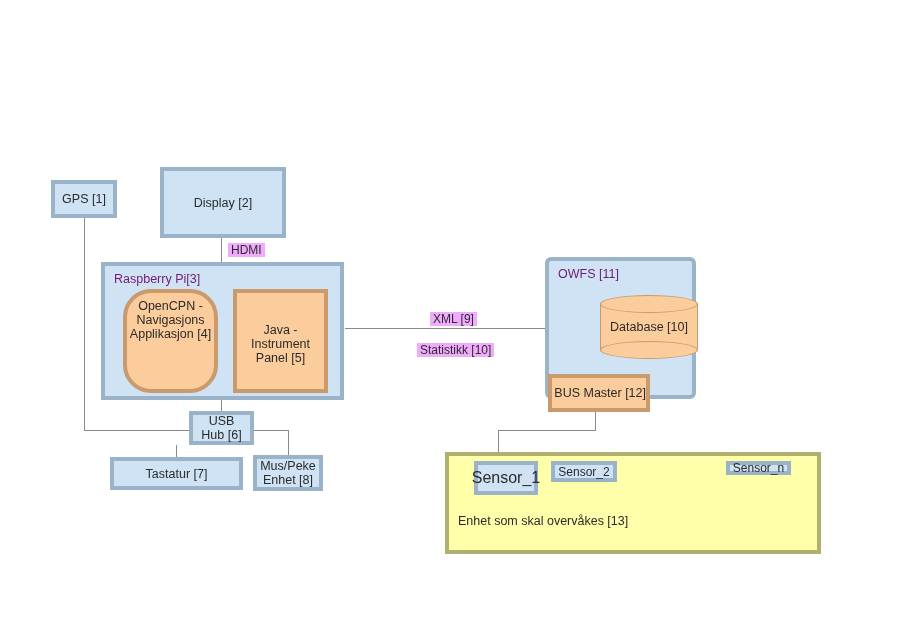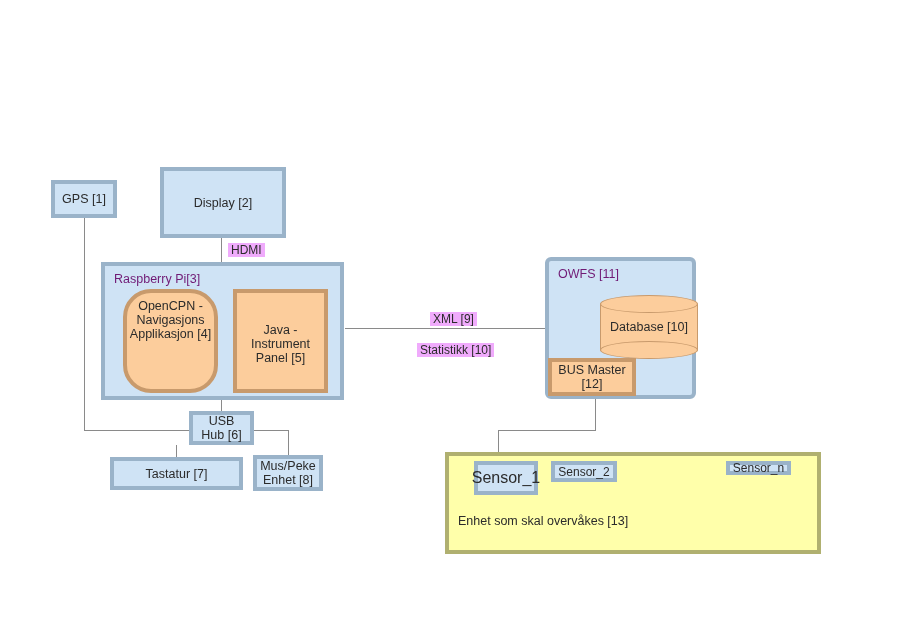--- a/index.html
+++ b/index.html
@@ -176,21 +176,21 @@
 
     
     <div class="cylinder" style="left:51px; top:26px; width:98px; height:64px;margin-top:8px;">
       <div class="cyl-body"></div>
       <div class="cyl-bottom"></div>
       <div class="cyl-top"></div>
       <div class="cyl-label">Database [10]</div>
     </div>
 
     
-    <div class="node orange" style="left:-1px; top:97px; width:88px; height:38px;justify-content:flex-end;">
+    <div class="node orange" style="left:-1px; top:113px; width:102px; height:38px;justify-content:flex-end;">
       <span>BUS Master [12]</span>
     </div>
   </div>
 
   <div class="node blue" style="left:189px; top:411px; width:65px; height:34px;justify-content:center;">
     <span>USB
 Hub [6]</span>
   </div>
 
   <div class="node blue" style="left:110px; top:457px; width:133px; height:33px;">

